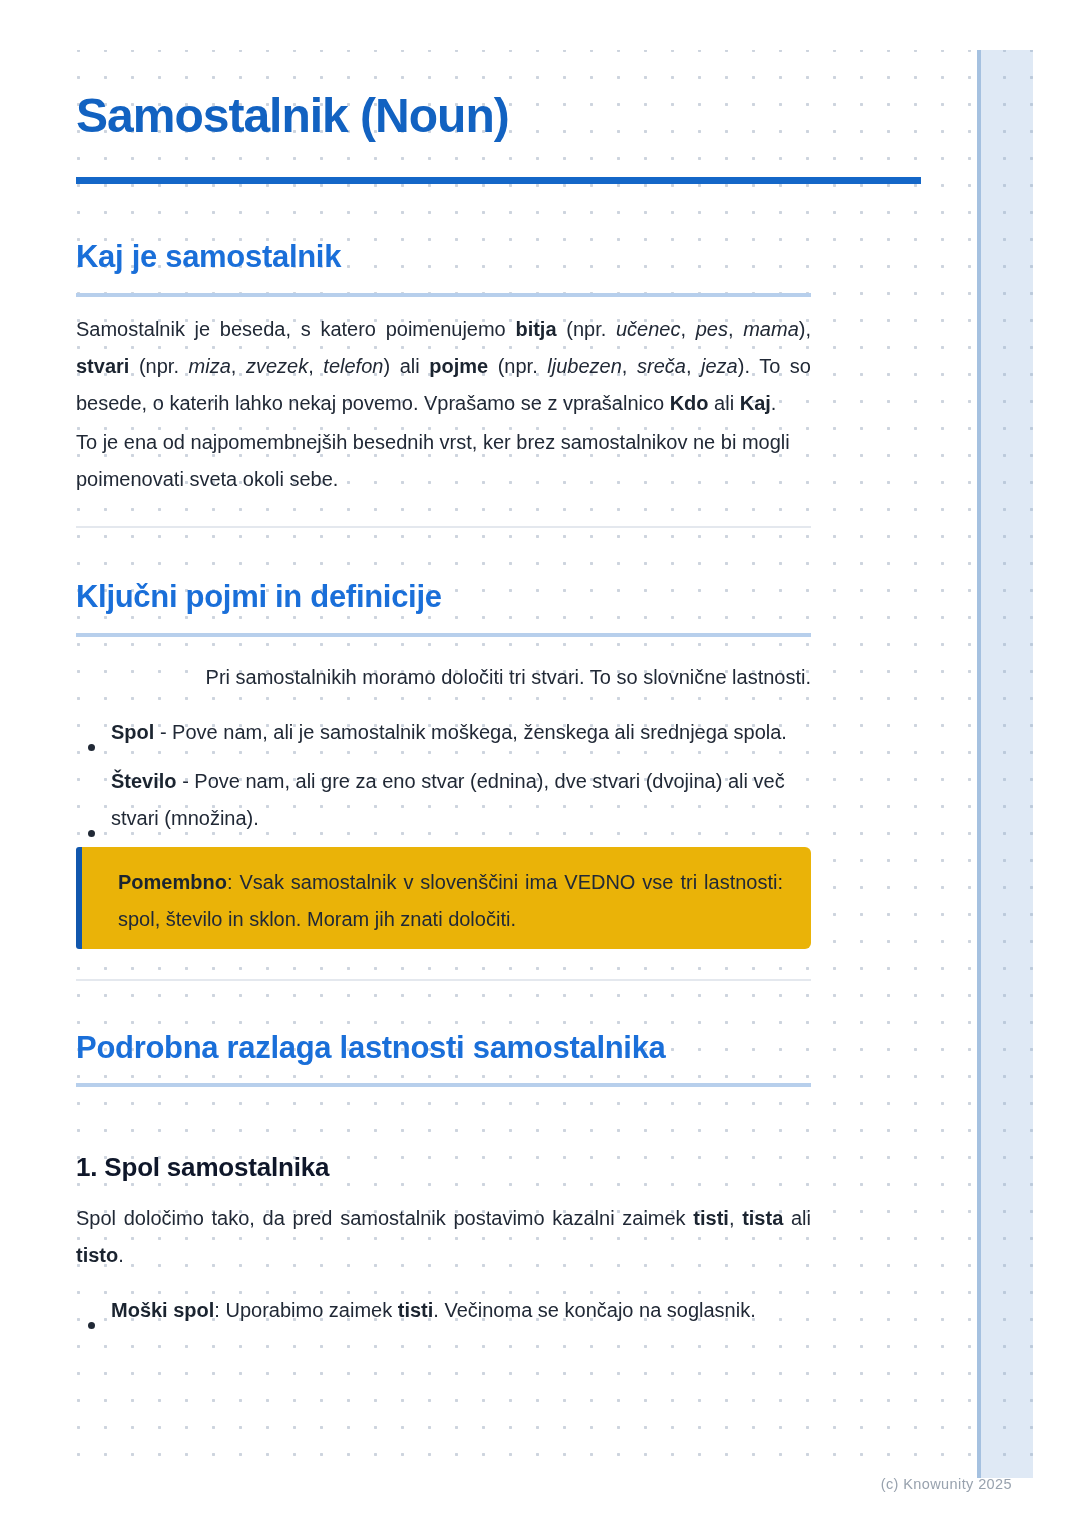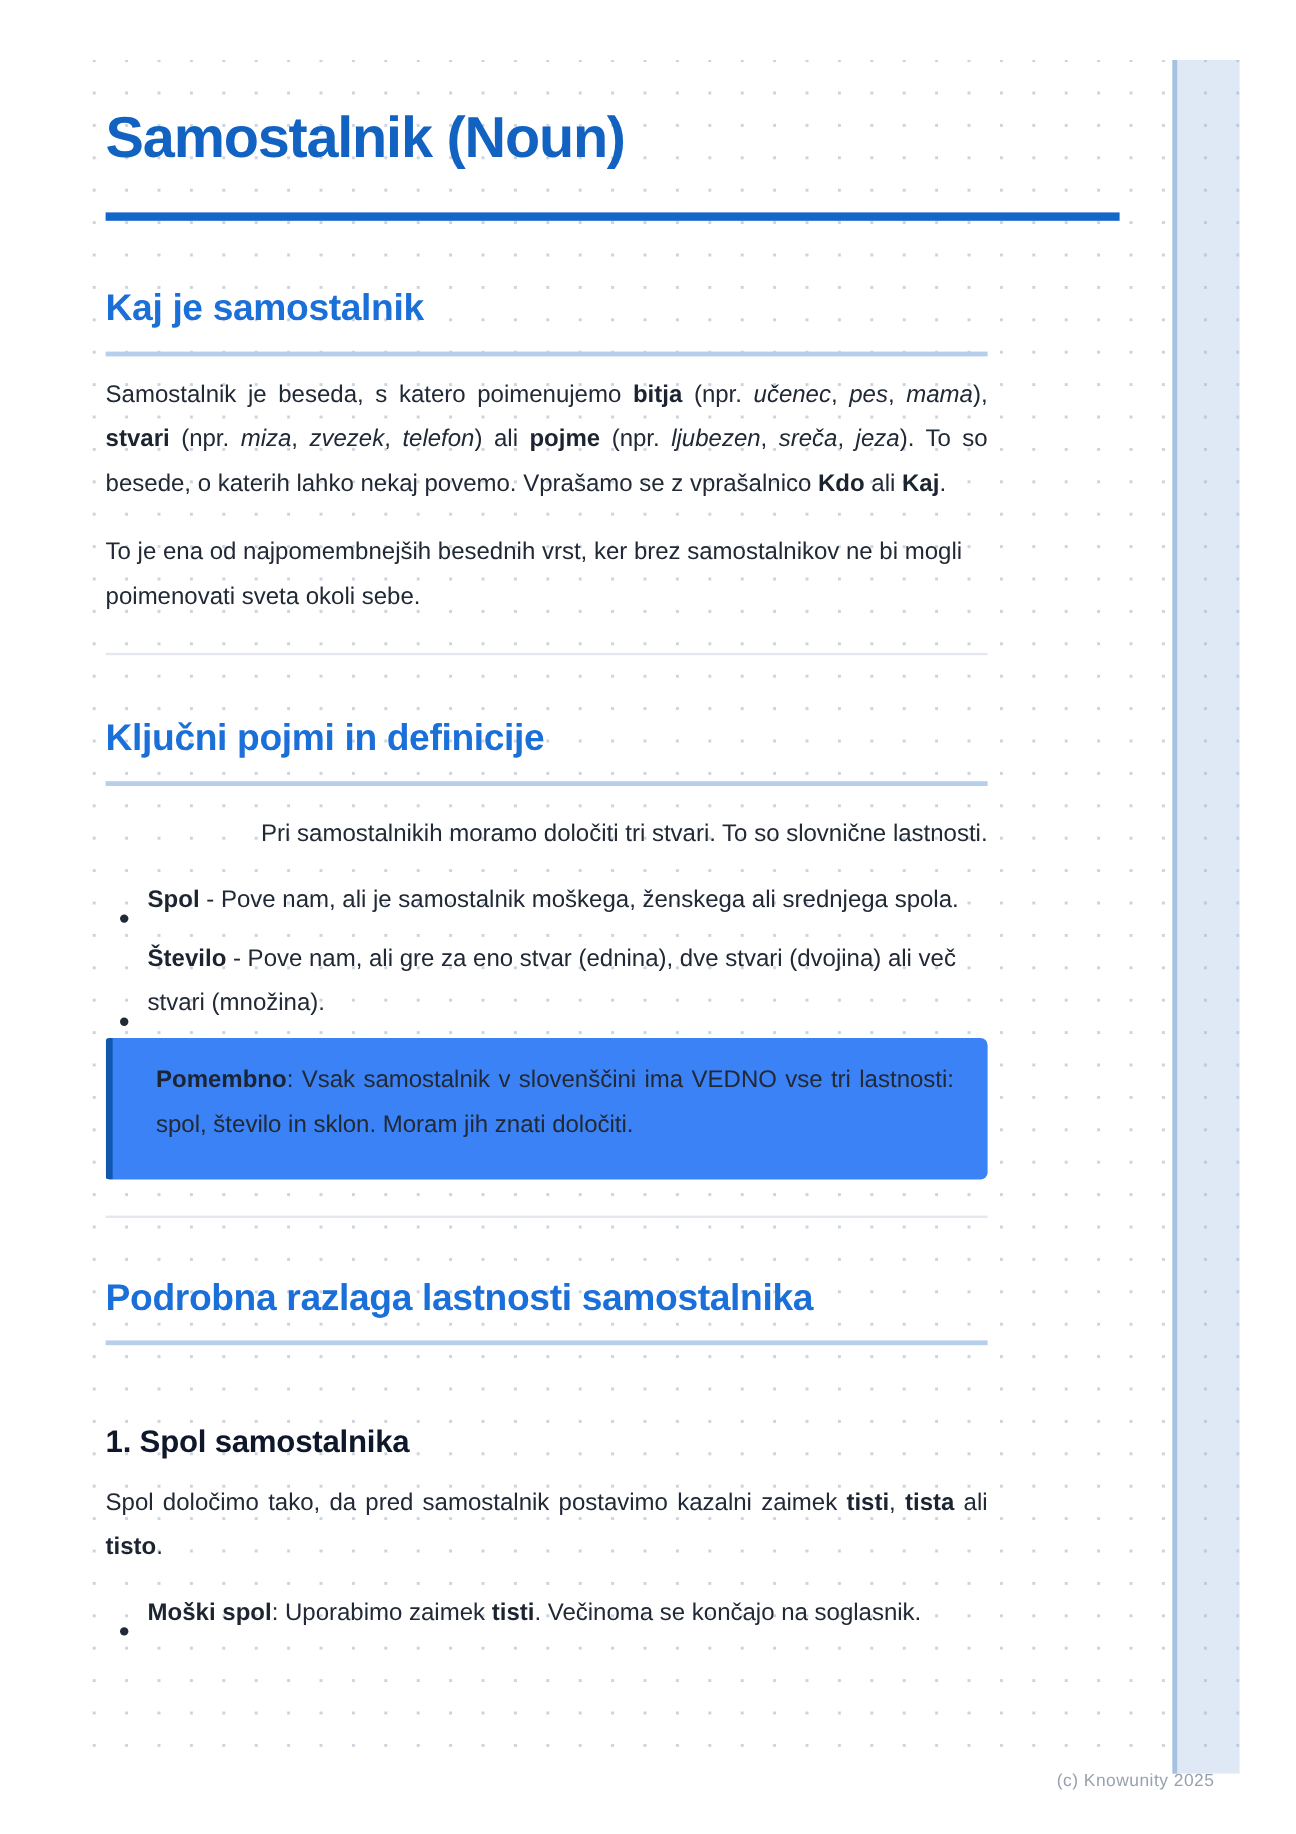--- a/index.html
+++ b/index.html
@@ -34,21 +34,21 @@
     width: 52px;
     border-left: 4px solid #a5c1e0;
     background-color: #dfe9f5;
     background-image: radial-gradient(circle, #bccadb 1.4px, rgba(0,0,0,0) 1.5px);
     background-size: 27px 27px;
     background-position: 10px 14px;
   }
 
   .content {
     position: absolute;
-    left: 88px;
+    left: 76px;
     top: 0;
     width: 845px;
     z-index: 2;
   }
   .text-col { width: 735px; }
 
   .doc-title {
     margin: 88px 0 0 0;
     font-size: 48px;
     line-height: 1.15;
@@ -90,21 +90,21 @@
     color: #0f172a;
   }
 
   p, .li-text {
     font-size: 20px;
     line-height: 37px;
     margin: 0;
   }
   .justify { text-align: justify; }
   .p1 { margin-top: 14px; }
-  .p2 { margin-top: 20px; }
+  .p2 { margin-top: 2px; }
   .lead { margin-top: 22px; text-align: right; }
   .sub-p { margin-top: 16px; }
 
   b { font-weight: bold; color: #1b2430; }
   i { font-style: italic; }
 
   .divider {
     width: 735px;
     height: 2px;
     background: #e4e8ee;
@@ -128,22 +128,22 @@
     background: #212936;
     margin: 15px 16px 0 12px;
   }
 
   .callout {
     margin-top: 10px;
     width: 735px;
     box-sizing: border-box;
     border-left: 6px solid #1157ad;
     border-radius: 3px 6px 6px 3px;
-    background: #3b82f6;
-    padding: 17px 28px 27px 36px;
+    background: #eab308;
+    padding: 17px 28px 11px 36px;
   }
 
   .watermark {
     position: absolute;
     top: 1476px;
     right: 68px;
     z-index: 5;
     font-size: 14.5px;
     letter-spacing: 0.4px;
     color: #98a2ae;

